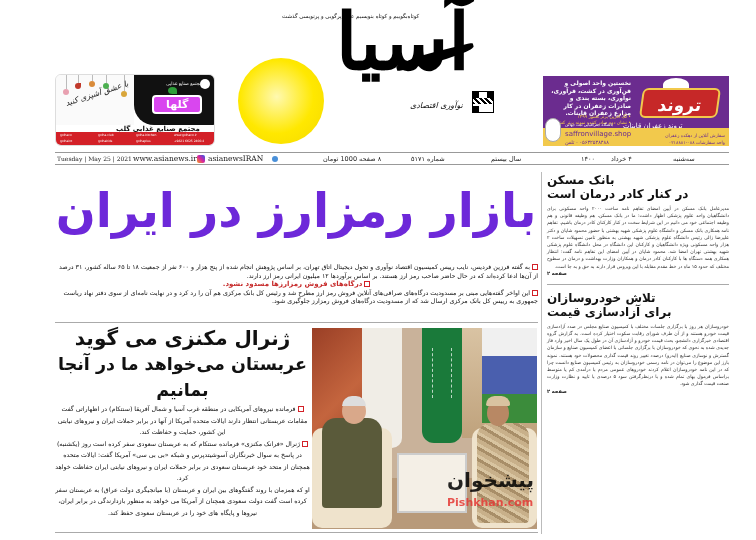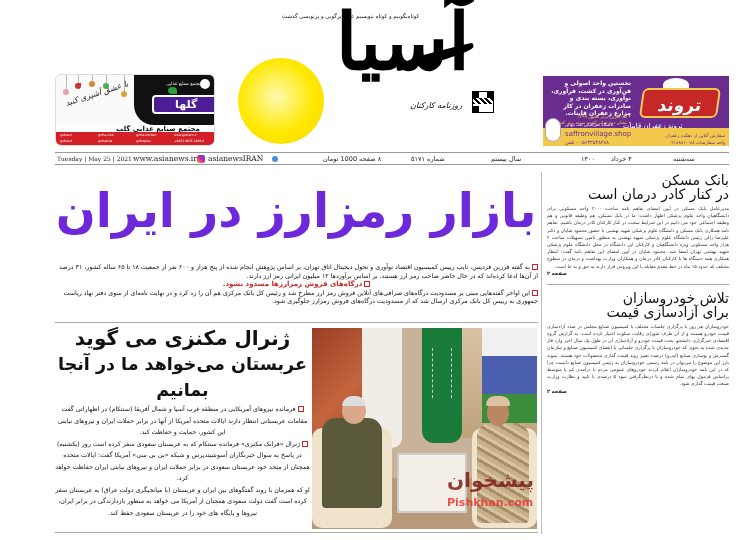--- a/index.html
+++ b/index.html
@@ -8,21 +8,21 @@
   .page { position: absolute; left: 0; top: 0; width: 756px; height: 540px; background: #fff; }
 
   
   .ad-left { position: absolute; left: 55px; top: 74px; width: 160px; height: 72px; border: 1px solid #ddd; border-radius: 6px; overflow: hidden; background: #fff; }
   .ad-left .deco { position: absolute; left: 0; top: 0; width: 78px; height: 50px; background: #fafafa; }
   .ad-left .deco .hang { position: absolute; top: 0; width: 1px; background: #bbb; }
   .ad-left .deco .orn { position: absolute; width: 6px; height: 6px; border-radius: 50%; }
   .ad-left .slogan { position: absolute; left: 8px; top: 14px; font-size: 8px; font-style: italic; transform: rotate(-18deg); color: #222; direction: rtl; white-space: nowrap; }
   .ad-left .brand-box { position: absolute; left: 78px; top: 0; width: 82px; height: 50px; background: #111; border-bottom-left-radius: 20px; border-bottom-right-radius: 4px; }
   .ad-left .brand-box .sub { position: absolute; top: 6px; right: 14px; font-size: 4.5px; color: #eee; direction: rtl; }
-  .ad-left .brand-box .logo { position: absolute; left: 18px; top: 20px; padding: 1px 21px; background: #4c1d95; color: #fff; border: 2px solid #fff; border-radius: 4px; font-weight: bold; font-size: 11px; direction: rtl; }
+  .ad-left .brand-box .logo { position: absolute; left: 18px; top: 20px; padding: 1px 12px; background: #d946ef; color: #fff; border: 2px solid #fff; border-radius: 4px; font-weight: bold; font-size: 11px; direction: rtl; }
   .ad-left .brand-box .leaf { position: absolute; left: 34px; top: 12px; width: 9px; height: 7px; background: #2e9e3a; border-radius: 50% 50% 0 50%; }
   .ad-left .brand-box .chef { position: absolute; right: 6px; top: 4px; width: 10px; height: 10px; border-radius: 50%; background: #fff; }
   .ad-left .tagline { position: absolute; left: 60px; top: 50px; font-size: 7px; font-weight: bold; direction: rtl; color: #111; white-space: nowrap; }
   .ad-left .redbar { position: absolute; left: 0; bottom: 0; width: 100%; height: 13px; background: #d32027; display: grid; grid-template-columns: repeat(4, 1fr); padding: 1px 4px; gap: 0 2px; }
   .ad-left .redbar span { font-size: 3px; color: #fff; white-space: nowrap; line-height: 5.5px; }
   .sun { position: absolute; left: 238px; top: 58px; width: 86px; height: 86px; border-radius: 50%; background: radial-gradient(circle at 45% 45%, #fff9b0 0%, #ffe800 55%, #f4d800 100%); }
   .motto { position: absolute; left: 282px; top: 13px; font-size: 5.5px; direction: rtl; white-space: nowrap; color: #111; }
   .title-logo { position: absolute; left: 270px; top: 4px; width: 200px; font-family: Liberation Serif, serif; font-size: 78px; font-weight: bold; line-height: 1; direction: rtl; color: #000; letter-spacing: -4px; }
   .logo-swoosh { position: absolute; left: 395px; top: 52px; width: 80px; height: 10px; background: #000; border-radius: 60% 10% 60% 10%; transform: rotate(-14deg); }
   .qr { position: absolute; left: 472px; top: 91px; width: 22px; height: 22px; background:
@@ -50,21 +50,21 @@
   .datebar .en-date { position: absolute; left: 2px; font-family: "DejaVu Serif", serif; font-size: 6px; }
   .datebar .site { position: absolute; left: 78px; font-family: "DejaVu Serif", serif; font-size: 7.5px; }
   .datebar .ig { position: absolute; left: 142px; top: 2px; width: 8px; height: 8px; border-radius: 2px; background: linear-gradient(45deg, #f9a01b, #d6249f, #285aeb); }
   .datebar .handle { position: absolute; left: 153px; font-family: "DejaVu Serif", serif; font-size: 7.5px; }
   .datebar .verified { position: absolute; left: 217px; top: 3px; width: 6px; height: 6px; border-radius: 50%; background: #4a90d9; }
   .datebar .fa { position: absolute; direction: rtl; white-space: nowrap; }
 
   
   .rcol { position: absolute; left: 547px; top: 173px; width: 182px; height: 360px; }
   .vrule { position: absolute; left: 541px; top: 172px; width: 1px; height: 362px; background: #bbb; }
-  .rcol h3 { font-size: 14px; font-weight: normal; text-align: right; direction: rtl; line-height: 14px; }
+  .rcol h3 { font-size: 12px; font-weight: bold; text-align: left; direction: rtl; line-height: 14px; }
   .rcol p { font-size: 4.7px; line-height: 7.2px; text-align: justify; direction: rtl; color: #333; margin-top: 4px; }
   .rcol .more { font-size: 5px; direction: rtl; text-align: left; font-weight: bold; }
   .rcol .sep { height: 1px; background: #aaa; margin: 8px 0 6px; }
 
   
   .headline { position: absolute; left: 52px; top: 165px; width: 488px; text-align: center; font-family: "DejaVu Sans", sans-serif; font-size: 47px; font-weight: bold; direction: rtl; letter-spacing: -1px; line-height: 92px; color: #6d28d9; }
   .lead { position: absolute; left: 55px; top: 263px; width: 483px; font-size: 6.3px; line-height: 8.5px; direction: rtl; text-align: right; color: #111; }
   .lead .bullet { display: inline-block; width: 6px; height: 6px; border: 1px solid #d32027; margin-left: 2px; vertical-align: middle; }
   .lead .red { color: #c62828; font-weight: bold; font-size: 7px; display: block; text-align: center; }
   .hrule { position: absolute; left: 55px; top: 322px; width: 483px; height: 1px; background: #aaa; }
@@ -88,21 +88,21 @@
   .photo .floor { position: absolute; left: 0; top: 150px; width: 100%; height: 51px; background: #b89a7a; }
   .photo .chair-l { position: absolute; left: 0; top: 100px; width: 80px; height: 100px; background: #efe3cc; border-radius: 10px; }
   .photo .chair-r { position: absolute; left: 160px; top: 100px; width: 65px; height: 100px; background: #efe3cc; border-radius: 10px; }
   .photo .table { position: absolute; left: 85px; top: 125px; width: 70px; height: 60px; background: #f4efe6; border: 2px solid #ccc; }
   .photo .p1-body { position: absolute; left: 10px; top: 90px; width: 60px; height: 90px; background: #5a5a3a; border-radius: 14px 14px 4px 4px; }
   .photo .p1-head { position: absolute; left: 30px; top: 70px; width: 24px; height: 26px; background: #d9a88a; border-radius: 50%; }
   .photo .p1-hair { position: absolute; left: 30px; top: 68px; width: 24px; height: 10px; background: #ddd; border-radius: 12px 12px 0 0; }
   .photo .p2-body { position: absolute; left: 165px; top: 95px; width: 52px; height: 100px; background: repeating-linear-gradient(30deg, #c8b08a 0 4px, #a88e68 4px 7px, #d8c4a0 7px 10px); border-radius: 14px 14px 4px 4px; }
   .photo .p2-head { position: absolute; left: 175px; top: 72px; width: 22px; height: 26px; background: #b88864; border-radius: 50%; }
   .photo .p2-cap { position: absolute; left: 174px; top: 68px; width: 24px; height: 10px; background: #d9c3a0; border-radius: 12px 12px 2px 2px; }
-  .photo .wm-fa { position: absolute; left: 135px; top: 140px; font-size: 20px; color: #7f1d1d; font-weight: bold; direction: rtl; opacity: .85; }
+  .photo .wm-fa { position: absolute; left: 135px; top: 140px; font-size: 20px; color: #000000; font-weight: bold; direction: rtl; opacity: .85; }
   .photo .wm-en { position: absolute; left: 135px; top: 168px; font-size: 11px; color: #e53935; font-weight: bold; opacity: .85; }
 </style>
 </head>
 <body>
 
 <div class="page">
 
   <div class="ad-left">
     <div class="deco">
       <div class="hang" style="left:10px;height:14px"></div>
@@ -134,21 +134,21 @@
       <span>golhaplus</span>
       <span>+9821 6625 2400.4</span>
     </div>
   </div>
 
   <div class="sun"></div>
   <div class="motto">کوتاه‌بگوییم و کوتاه بنویسیم عصر پرگویی و پرنویسی گذشت</div>
   <div class="logo-swoosh"></div>
   <div class="title-logo">آسیا</div>
   <div class="qr"></div>
-  <div class="subtitle">روزنامه کارکنان</div>
+  <div class="subtitle">نوآوری اقتصادی</div>
 
   <div class="ad-right">
     <div class="txt">نخستین واحد اصولی و فن‌آوری در کشت، فرآوری، نوآوری، بسته بندی و صادرات زعفران در کار مزارع زعفران قاینات.</div>
     <div class="award">
       <div>• لگ آفرین برتر کشور ۱۳۹۹</div>
       <div>• نشان دوم صادر کننده نمونه برتر کشور</div>
     </div>
     <div class="flower"></div>
     <div class="brand">تروند</div>
     <div class="tagline">تروند زعفران قاینات</div>

